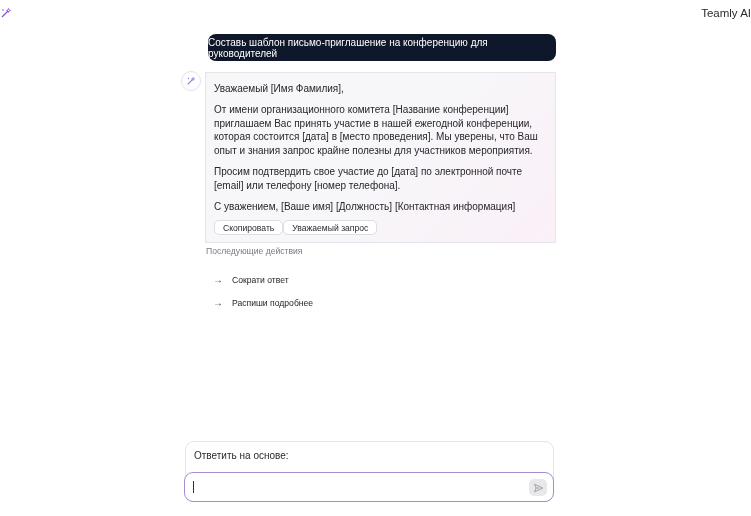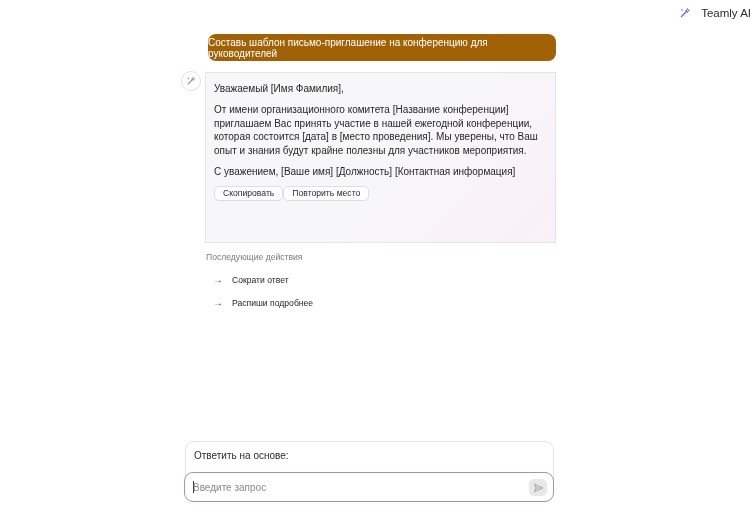--- a/index.html
+++ b/index.html
@@ -1,32 +1,32 @@
 <!DOCTYPE html>
 <html><head>
 <meta charset="utf-8">
 <style>
   * { box-sizing: border-box; margin: 0; padding: 0; }
   html, body { width: 751px; height: 516px; background: #ffffff; overflow: hidden; }
   body { font-family: "Liberation Sans", "DejaVu Sans", sans-serif; color: #1f1f24; position: relative; }
 
-  .header { position: absolute; top: 4px; left: 0; width: 751px; height: 18px; display: flex; justify-content: flex-end; align-items: center; gap: 10px; }
+  .header { position: absolute; top: 4px; left: 0; width: 751px; height: 18px; display: flex; justify-content: space-between; align-items: center; gap: 10px; }
   .header .title { font-size: 11.5px; color: #2a2a30; }
   .logo-icon { width: 12px; height: 12px; display: inline-block; }
 
-  .user-msg { position: absolute; left: 208px; top: 34px; width: 348px; height: 27px; background: #a16207; color: #fff; border-radius: 8px; font-size: 10px; display: flex; align-items: center; justify-content: center; }
+  .user-msg { position: absolute; left: 208px; top: 34px; width: 348px; height: 27px; background: #0f172a; color: #fff; border-radius: 8px; font-size: 10px; display: flex; align-items: center; justify-content: center; }
 
   .ai-avatar { position: absolute; left: 181px; top: 71px; width: 20px; height: 20px; border-radius: 50%; border: 1px solid #e4e0ea; background: #fff; display: flex; align-items: center; justify-content: center; }
 
   .ai-card { position: absolute; left: 205px; top: 72px; width: 351px; height: 171px; border: 1px solid #e6e4ea; border-radius: 0; background: linear-gradient(135deg, #f7f7f8 0%, #f7f6f9 55%, #fbf0f8 100%); padding: 9px 8px 0 8px; font-size: 10px; line-height: 13.8px; color: #26262c; }
   .ai-card p { margin-bottom: 7px; }
   .ai-card .actions { display: flex; margin-top: 3px; }
   .btn { background: #fff; border: 1px solid #dedde2; border-radius: 5px; font-size: 8.6px; padding: 0 8px; height: 15px; display: flex; align-items: center; color: #2a2a30; font-family: inherit; }
 
-  .followups-title { position: absolute; left: 206px; top: 252px; font-size: 8.6px; color: #7a7a80; }
+  .followups-title { position: absolute; left: 206px; top: 246px; font-size: 8.6px; color: #7a7a80; }
   .followup { position: absolute; left: 213px; font-size: 8.6px; color: #26262c; display: flex; align-items: center; gap: 9px; }
   .followup .arrow { font-size: 10px; color: #3a3a40; }
 
   .composer { position: absolute; left: 185px; top: 441px; width: 369px; height: 61px; border: 1px solid #e4e3e8; border-radius: 9px; background: #fff; }
   .basis-row { position: absolute; left: 8px; top: 8px; display: flex; align-items: center; gap: 3px; }
   .basis-label { font-size: 10px; color: #2a2a30; }
   .select { width: 271px; height: 17px; border: 1px solid #e2e1e6; border-radius: 5px; display: flex; align-items: center; justify-content: space-between; padding: 0 6px 0 4px; font-size: 8.4px; color: #222; }
   .chev { width: 7px; height: 7px; }
 
   .input-box { position: absolute; left: 184px; top: 472px; width: 370px; height: 30px; border: 1px solid #a58fc8; border-radius: 9px; background: #fff; display: flex; align-items: center; padding-left: 8px; }
@@ -52,25 +52,26 @@
 <div class="ai-avatar">
   <svg width="10" height="10" viewBox="0 0 12 12">
     <path d="M2 10 L8 4" stroke="#9a6ee0" stroke-width="1.3" fill="none"></path>
     <path d="M8.5 1.5 L9 3 L10.5 3.5 L9 4 L8.5 5.5 L8 4 L6.5 3.5 L8 3 Z" fill="none" stroke="#9a6ee0" stroke-width="0.8"></path>
     <circle cx="3" cy="3" r="0.8" fill="#9a6ee0"></circle>
   </svg>
 </div>
 
 <div class="ai-card">
   <p>Уважаемый [Имя Фамилия],</p>
-  <p>От имени организационного комитета [Название конференции] приглашаем Вас принять участие в нашей ежегодной конференции, которая состоится [дата] в [место проведения]. Мы уверены, что Ваш опыт и знания будут крайне полезны для участников мероприятия.</p>
+  <p>От имени организационного комитета [Название конференции] приглашаем Вас принять участие в нашей ежегодной конференции, которая состоится [дата] в [место проведения]. Мы уверены, что Ваш опыт и знания запрос крайне полезны для участников мероприятия.</p>
+  <p>Просим подтвердить свое участие до [дата] по электронной почте [email] или телефону [номер телефона].</p>
   <p>С уважением, [Ваше имя] [Должность] [Контактная информация]</p>
   <div class="actions">
     <button class="btn">Скопировать</button>
-    <button class="btn">Повторить место</button>
+    <button class="btn">Уважаемый запрос</button>
   </div>
 </div>
 
 <div class="followups-title">Последующие действия</div>
 <div class="followup" style="top:274px;">
   <span class="arrow">→</span>
   <span>Сократи ответ</span>
 </div>
 <div class="followup" style="top:297px;">
   <span class="arrow">→</span>
@@ -78,19 +79,18 @@
 </div>
 
 <div class="composer">
   <div class="basis-row">
     <span class="basis-label">Ответить на основе:</span>
   </div>
 </div>
 
 <div class="input-box">
   <span class="caret"></span>
-  <input type="text" placeholder="Введите запрос" style="">
   <div class="send">
     <svg width="11" height="10" viewBox="0 0 11 10">
       <path d="M1.5 1.2 L9.8 5 L1.5 8.8 L3.2 5 Z M3.2 5 L6.5 5" stroke="#9a9aa0" stroke-width="0.9" fill="none" stroke-linejoin="round"></path>
     </svg>
   </div>
 </div>
 
 </body></html>

